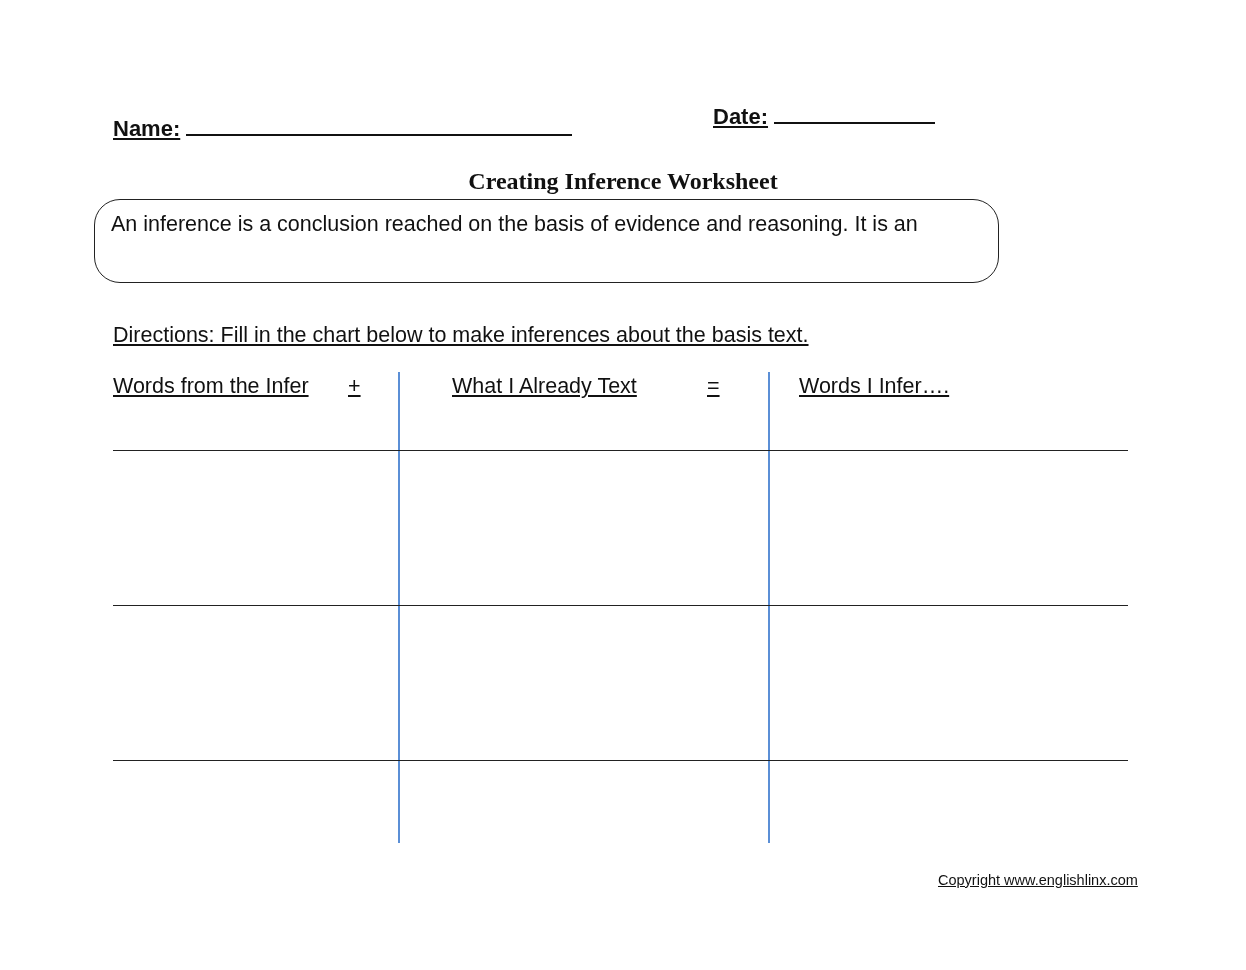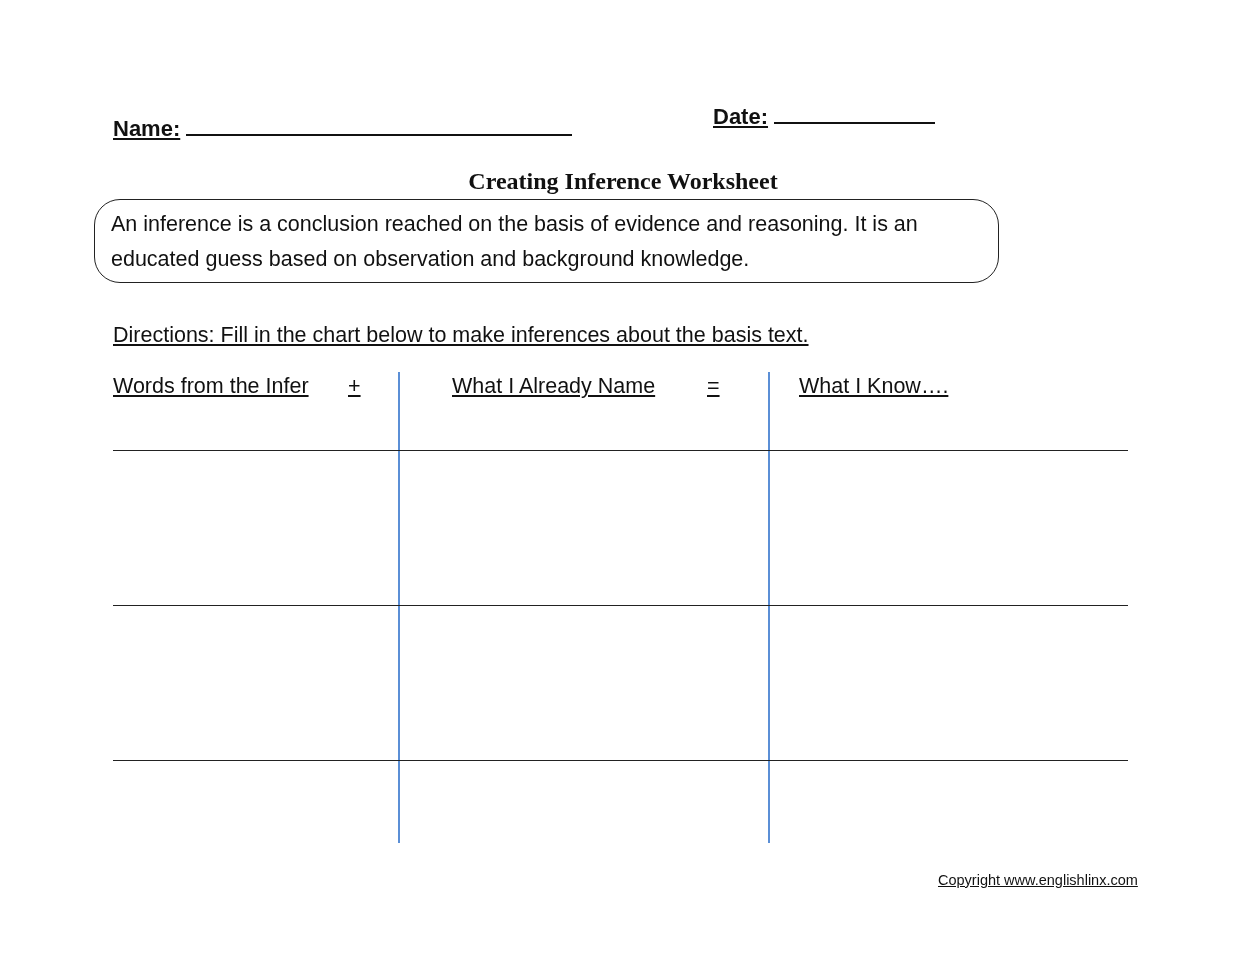--- a/index.html
+++ b/index.html
@@ -26,30 +26,29 @@
     <span>Name:</span><span class="blank" style="width:386px;"></span>
   </div>
   <div class="abs sans field-label" style="left:713px; top:104px;">
     <span>Date:</span><span class="blank" style="width:161px;"></span>
   </div>
 
   <div class="abs serif title" style="left:0; width:1246px; text-align:center; top:168px;">Creating Inference Worksheet</div>
 
   <div class="def-box sans">
     <div class="def-text" style="top:12px;">An inference is a conclusion reached on the basis of evidence and reasoning. It is an</div>
-    <div class="def-text" style="top:47px;">educated guess based on observation and background knowledge.</div>
   </div>
 
   <div class="abs sans body-text" style="left:113px; top:323px;">Directions: Fill in the chart below to make inferences about the basis text.</div>
 
   <div class="abs sans body-text" style="left:113px; top:374px;">Words from the Infer</div>
   <div class="abs sans body-text" style="left:348px; top:374px;">+</div>
-  <div class="abs sans body-text" style="left:452px; top:374px;">What I Already Name</div>
+  <div class="abs sans body-text" style="left:452px; top:374px;">What I Already Text</div>
   <div class="abs sans body-text" style="left:707px; top:374px;">=</div>
-  <div class="abs sans body-text" style="left:799px; top:374px;">What I Know….</div>
+  <div class="abs sans body-text" style="left:799px; top:374px;">Words I Infer….</div>
 
   <div class="vline" style="left: 398px; border-left-color: rgb(91, 143, 214);"></div>
   <div class="vline" style="left: 768px; border-left-color: rgb(91, 143, 214);"></div>
 
   <div class="hline" style="top:450px;"></div>
   <div class="hline" style="top:605px;"></div>
   <div class="hline" style="top:760px;"></div>
 
   <div class="abs sans copyright" style="left:906px; top:872px;">Copyright www.englishlinx.com</div>
 

